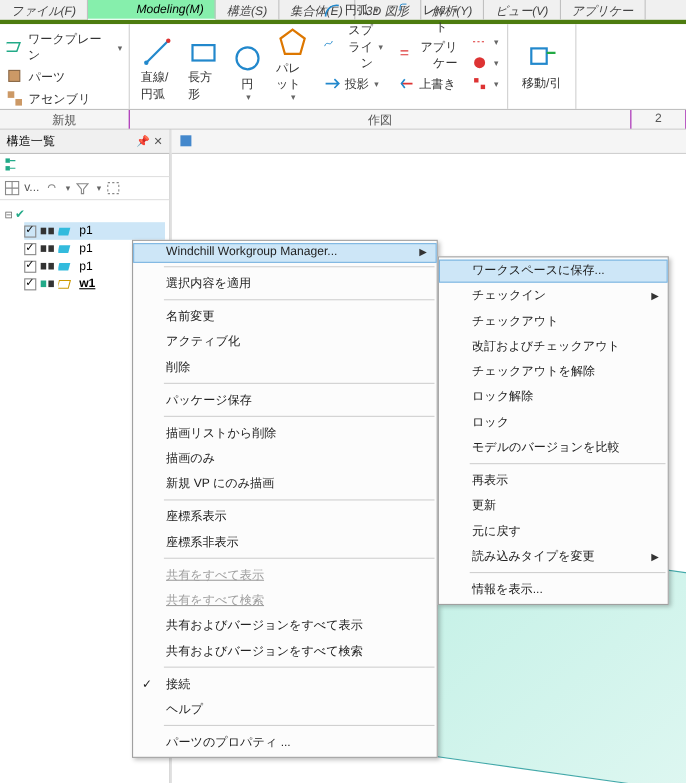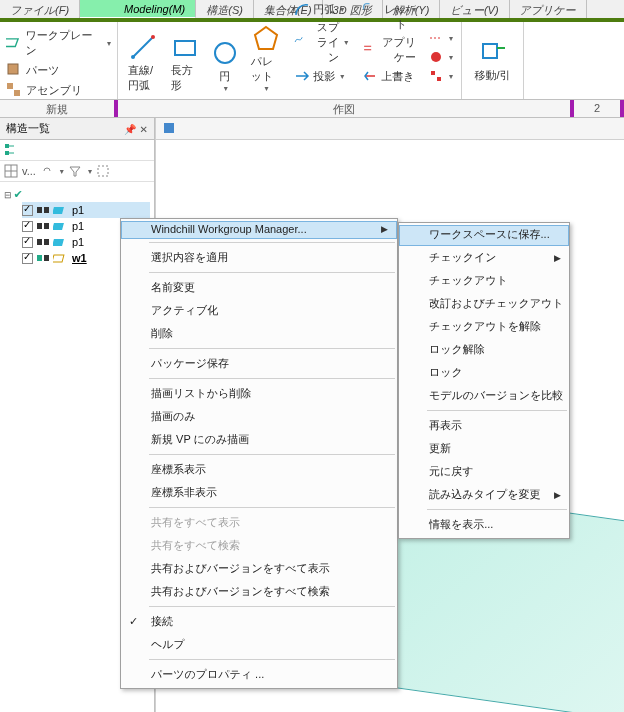--- a/index.html
+++ b/index.html
@@ -16,21 +16,21 @@
 .ribbon-left-items .item { display: flex; align-items: center; gap: 4px; padding: 2px 0; cursor: pointer; }
 .ribbon-icon { width: 16px; height: 16px; display: inline-block; }
 .big-icon { width: 28px; height: 28px; display: inline-block; margin-bottom: 2px; }
 .ribbon-label { font-size: 11px; color: #333; }
 .ribbon-big-col { display: flex; flex-direction: column; align-items: center; padding: 2px 4px; cursor: pointer; }
 .ribbon-small-row { display: flex; align-items: center; gap: 3px; padding: 1px 2px; cursor: pointer; text-align: right; }
 .dd { color: #666; font-size: 8px; margin-left: 2px; }
 
 
 .group-titles { display: flex; background: #f5f5f5; border-bottom: 1px solid #c0c0c0; height: 18px; }
-.gt { text-align: center; color: #555; padding: 2px 0; font-size: 11px; border-right: 4px solid #a21caf; }
+.gt { text-align: center; color: #555; padding: 2px 0; font-size: 11px; border-right: 1px solid #a21caf; }
 
 
 .main { display: flex; height: calc(712px - 22px - 78px - 18px); }
 .left-panel { width: 155px; background: #fff; border-right: 1px solid #c0c0c0; position: relative; }
 .panel-title { background: #f0f0f0; padding: 3px 6px; border-bottom: 1px solid #c0c0c0; display: flex; justify-content: space-between; align-items: center; }
 .pin { font-size: 10px; color: #555; }
 .toolbar-row { display: flex; gap: 4px; padding: 3px 4px; border-bottom: 1px solid #e0e0e0; align-items: center; }
 .tb-icon { width: 14px; height: 14px; display: inline-block; }
 
 .tree { padding: 6px 4px; }
@@ -45,27 +45,27 @@
 
 
 .canvas { flex: 1; background: #fff; border-left: 1px solid #d0d0d0; position: relative; }
 .canvas-top { background: #f5f5f5; height: 22px; border-bottom: 1px solid #d0d0d0; padding: 3px 6px; }
 .poly { position: absolute; left: 60px; top: 380px; width: 500px; height: 200px; background: linear-gradient(135deg, rgba(115,221,196,0.5), rgba(115,221,196,0.2)); transform: skewY(8deg); border: 1px solid #4aa; }
 
 
 .menu { position: absolute; background: #fcfcfc; border: 1px solid #a0a0a0; box-shadow: 2px 2px 4px rgba(0,0,0,0.25); padding: 2px 0; }
 .menu-item { display: flex; align-items: center; padding: 4px 24px 4px 30px; cursor: pointer; color: #222; position: relative; white-space: nowrap; }
 .menu-item:hover, .menu-item.hover { background: #cde6f7; border: 1px solid #7ab4e0; padding: 1px 23px 3px 29px; }
-.menu-item.disabled { color: #9e9e9e; cursor: default; }
+.menu-item.disabled { color: #9e9e9e; cursor: default; text-decoration: underline; }
 .menu-sep { height: 1px; background: #d0d0d0; margin: 3px 2px 3px 28px; }
 .menu-check { position: absolute; left: 8px; font-size: 11px; color: #222; }
 .menu-arrow { position: absolute; right: 8px; font-size: 9px; color: #333; }
 
 #menu1 { left: 120px; top: 218px; width: 278px; }
-#menu2 { left: 398px; top: 222px; width: 172px; }
+#menu2 { left: 398px; top: 233px; width: 210px; }
 
 </style>
 </head>
 <body>
 
 <div class="tabs">
   <div class="tab">ファイル(F)</div>
   <div class="tab active">Modeling(M)</div>
   <div class="tab">構造(S)</div>
   <div class="tab">集合体(E)</div>

